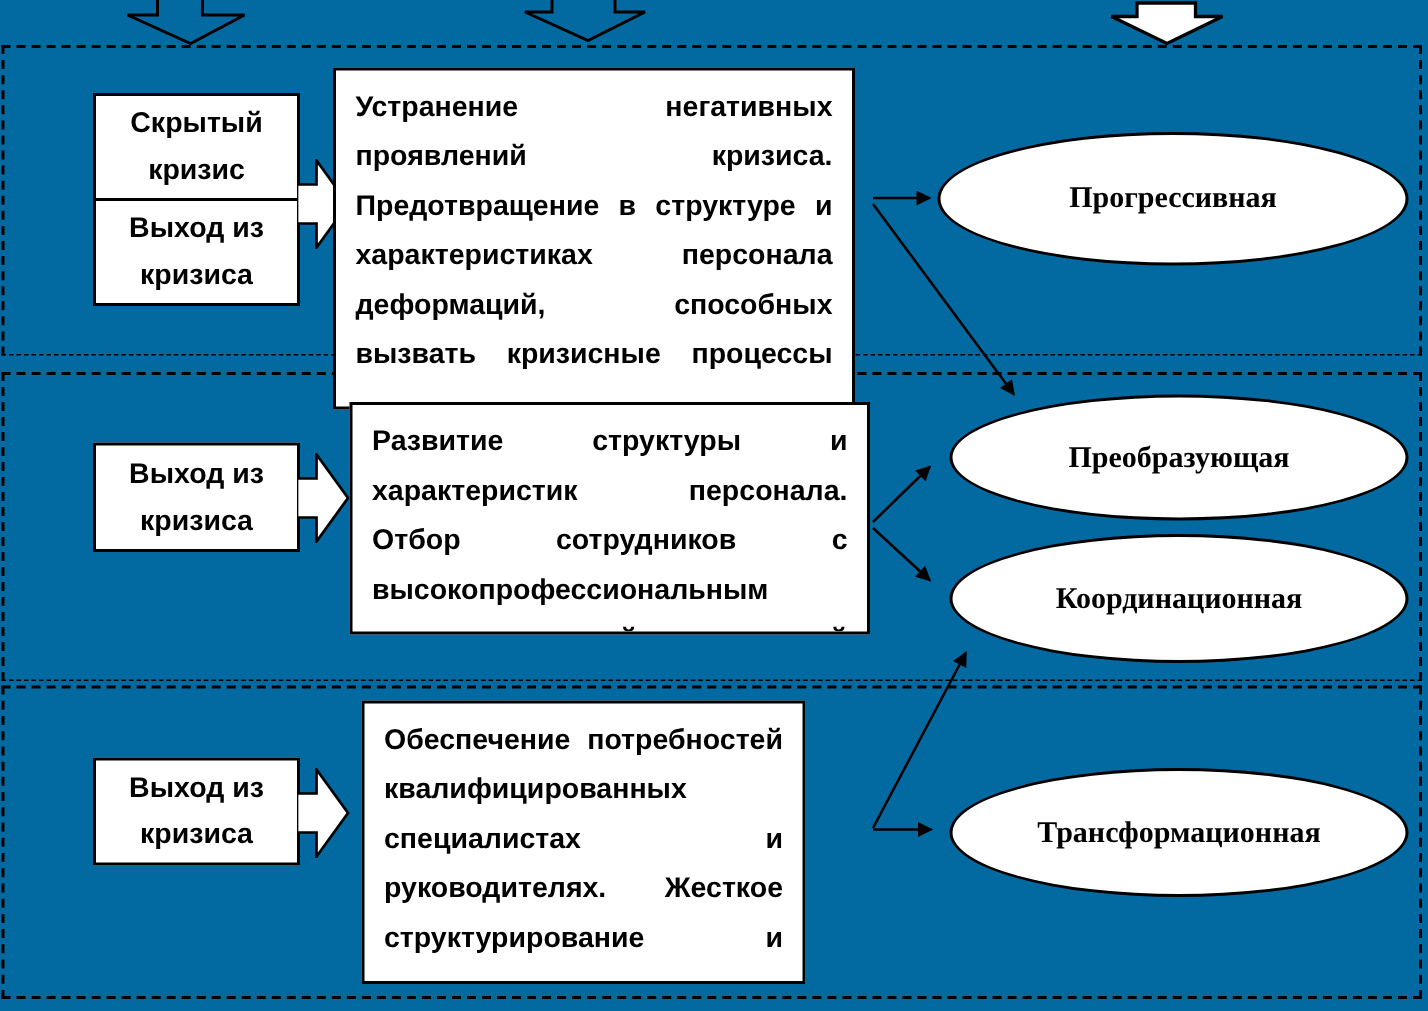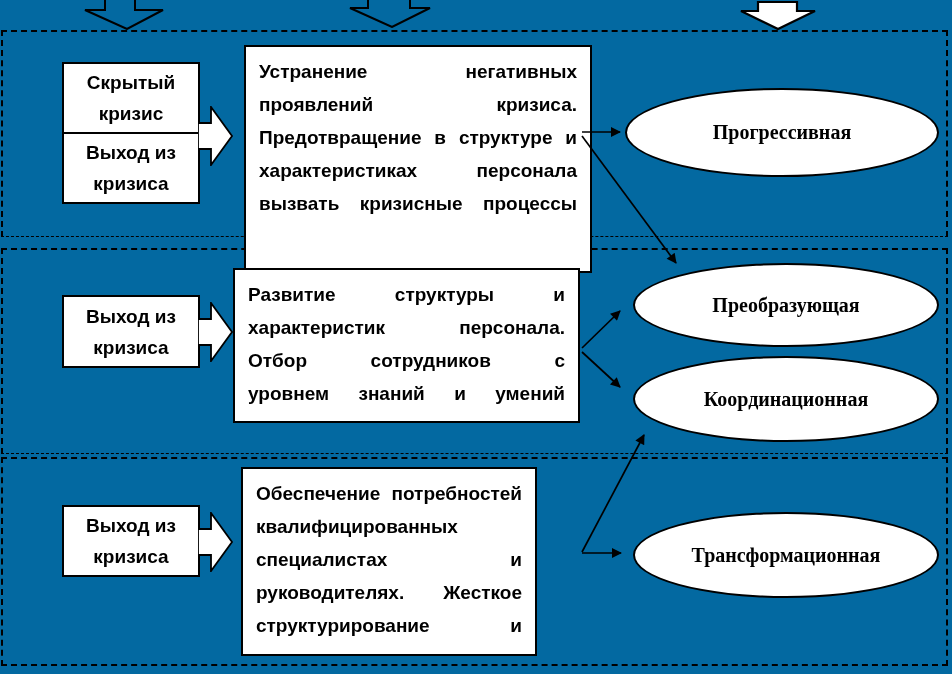--- a/index.html
+++ b/index.html
@@ -15,21 +15,21 @@
     font-size:19px;line-height:31px;}
   .cell{white-space:pre-line;display:flex;align-items:center;justify-content:center;}
   #leftbox-1{left:62px;top:62px;width:134px;height:138px;}
   #leftbox-1 .cell{height:68px;}
   #leftbox-1 .cell:first-child{border-bottom:2px solid #000;}
   #leftbox-2{left:62px;top:295px;width:134px;height:69px;}
   #leftbox-3{left:62px;top:505px;width:134px;height:68px;}
   #leftbox-2 .cell,#leftbox-3 .cell{height:100%;}
   .textbox{position:absolute;border:2px solid #000;background:#fff;overflow:hidden;
     padding:8px 13px 0 13px;box-sizing:border-box;}
-  #textbox-1{left:244px;top:45px;width:348px;height:228px;}
+  #textbox-1{left:222px;top:45px;width:348px;height:228px;}
   #textbox-2{left:233px;top:268px;width:347px;height:155px;}
   #textbox-3{left:241px;top:467px;width:296px;height:189px;}
   .tline{font-size:19px;line-height:33px;text-align:justify;text-align-last:justify;
     white-space:nowrap;}
   .ellipse{position:absolute;border:2px solid #000;border-radius:50%;background:#fff;
     display:flex;align-items:center;justify-content:center;font-size:20px;text-align:center;font-family:Liberation Serif, serif;}
   #ellipse-1{left:625px;top:88px;width:310px;height:85px;}
   #ellipse-2{left:633px;top:263px;width:302px;height:80px;}
   #ellipse-3{left:633px;top:356px;width:302px;height:82px;text-align:right;}
   #ellipse-4{left:633px;top:512px;width:302px;height:82px;}
@@ -85,26 +85,28 @@
   </svg>
   <svg id="blockarrow-3" class="blockarrow" width="36" height="60" viewBox="0 0 36 60">
     <polygon points="0,17 13,17 13,1 34,30 13,59 13,43 0,43" fill="#fff" stroke="#000" stroke-width="1.8"></polygon>
   </svg>
 
   <div id="textbox-1" class="textbox">
     <div class="tline">Устранение негативных</div>
     <div class="tline">проявлений кризиса.</div>
     <div class="tline">Предотвращение в структуре и</div>
     <div class="tline">характеристиках персонала</div>
+    <div class="tline">деформаций, способных</div>
     <div class="tline">вызвать кризисные процессы</div>
   </div>
   <div id="textbox-2" class="textbox">
     <div class="tline">Развитие структуры и</div>
     <div class="tline">характеристик персонала.</div>
     <div class="tline">Отбор сотрудников с</div>
+    <div class="tline">высокопрофессиональным</div>
     <div class="tline">уровнем знаний и умений</div>
   </div>
   <div id="textbox-3" class="textbox">
     <div class="tline">Обеспечение потребностей</div>
     <div class="tline">квалифицированных</div>
     <div class="tline">специалистах и</div>
     <div class="tline">руководителях. Жесткое</div>
     <div class="tline">структурирование и</div>
   </div>
 

